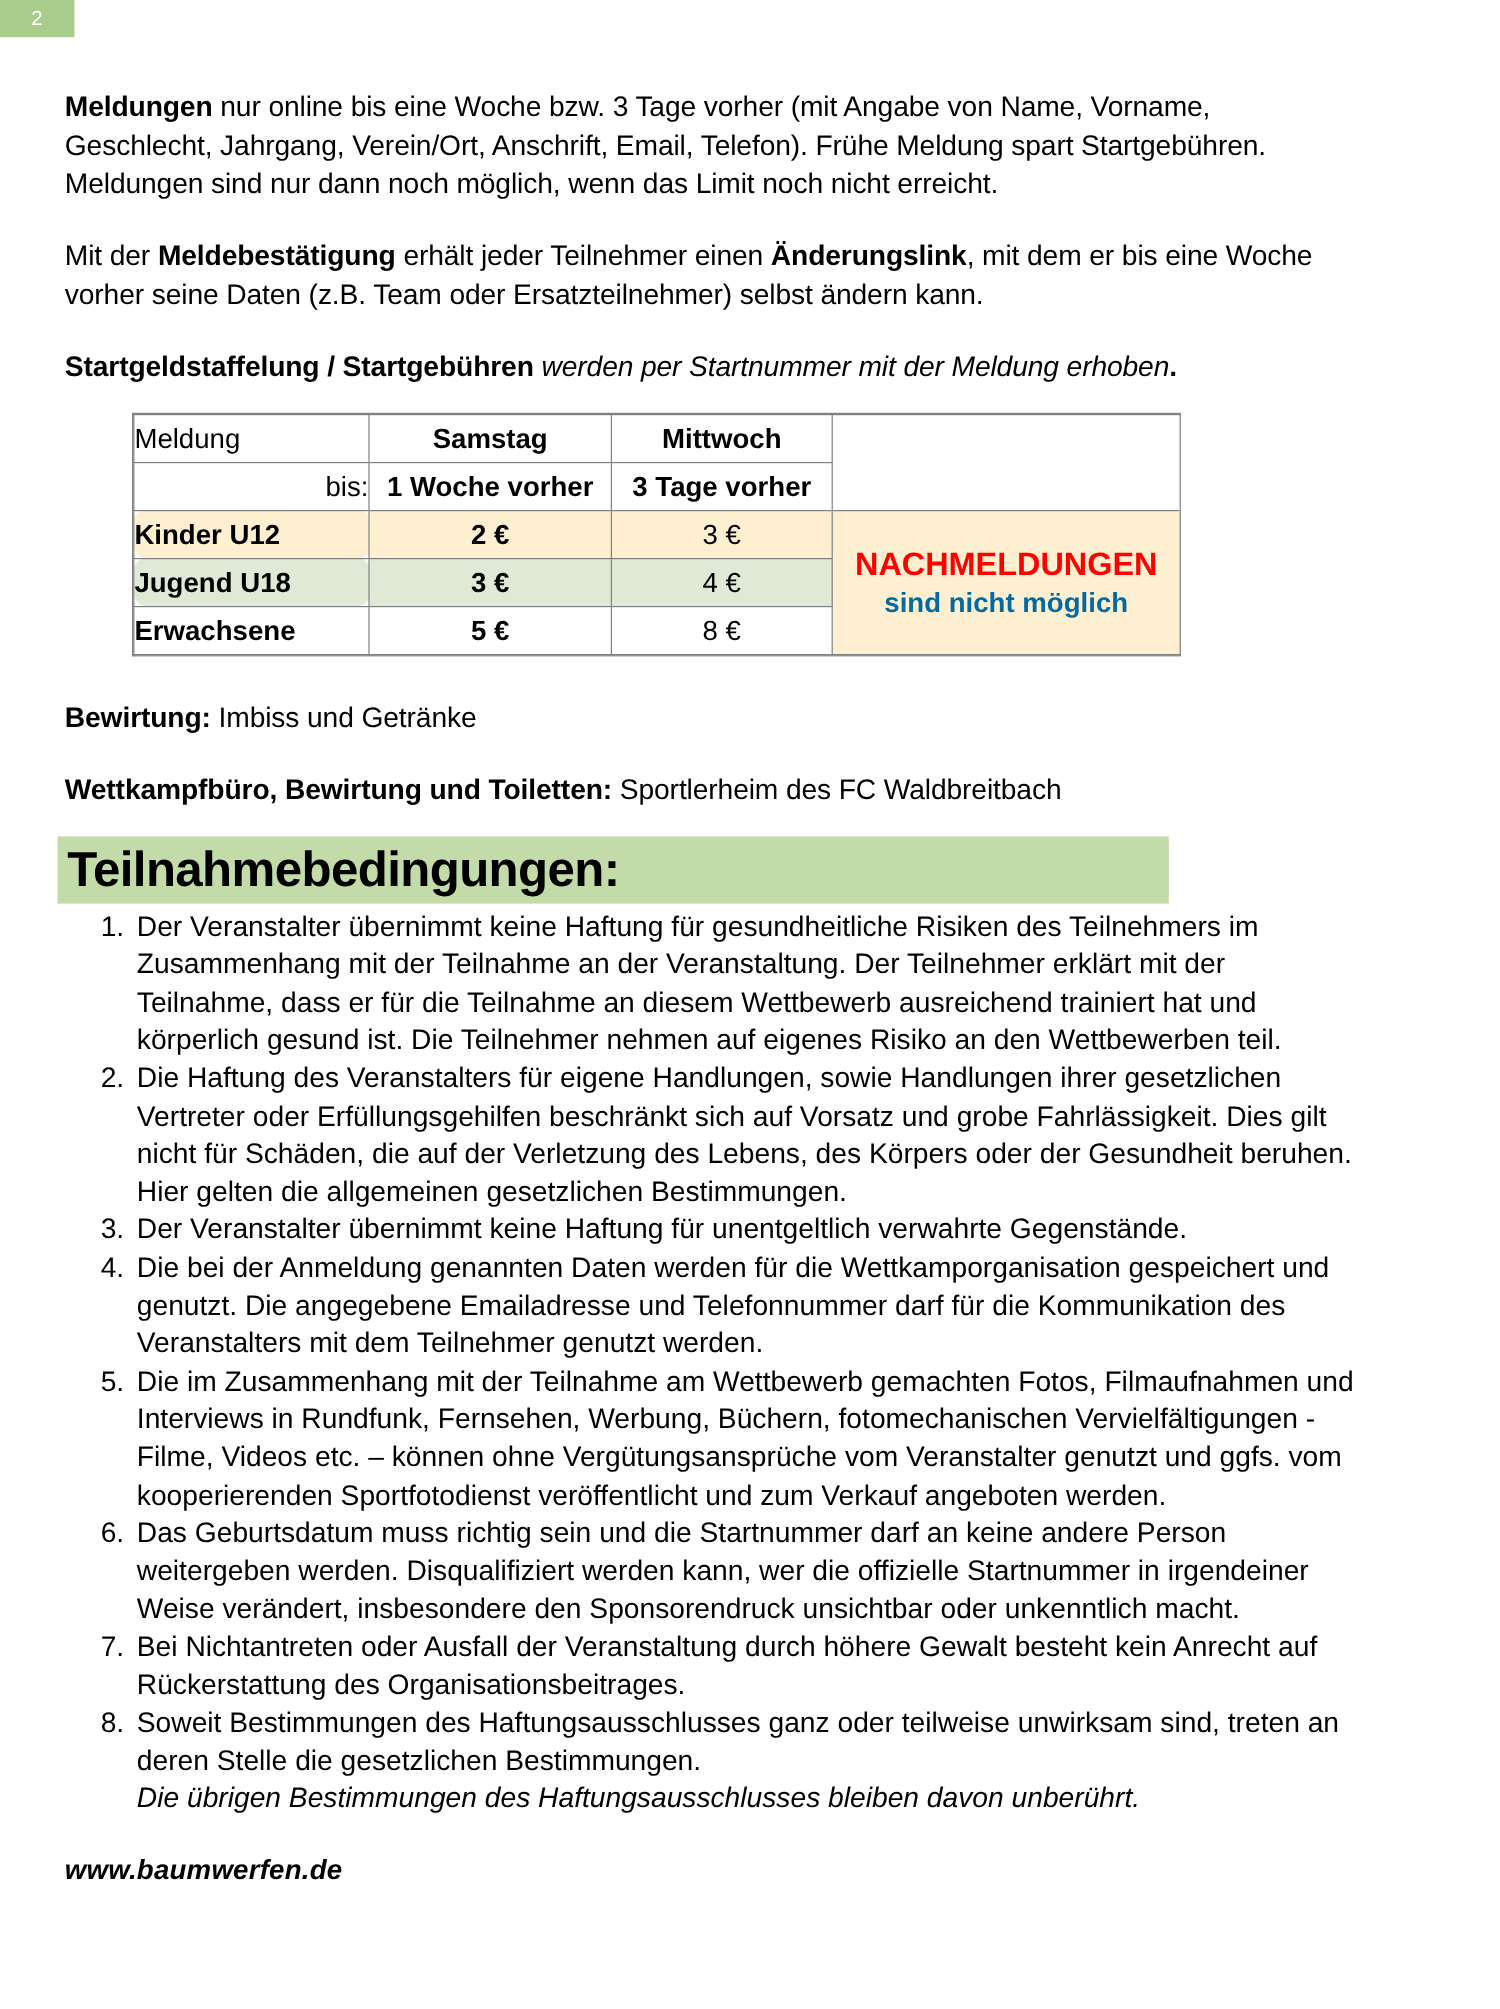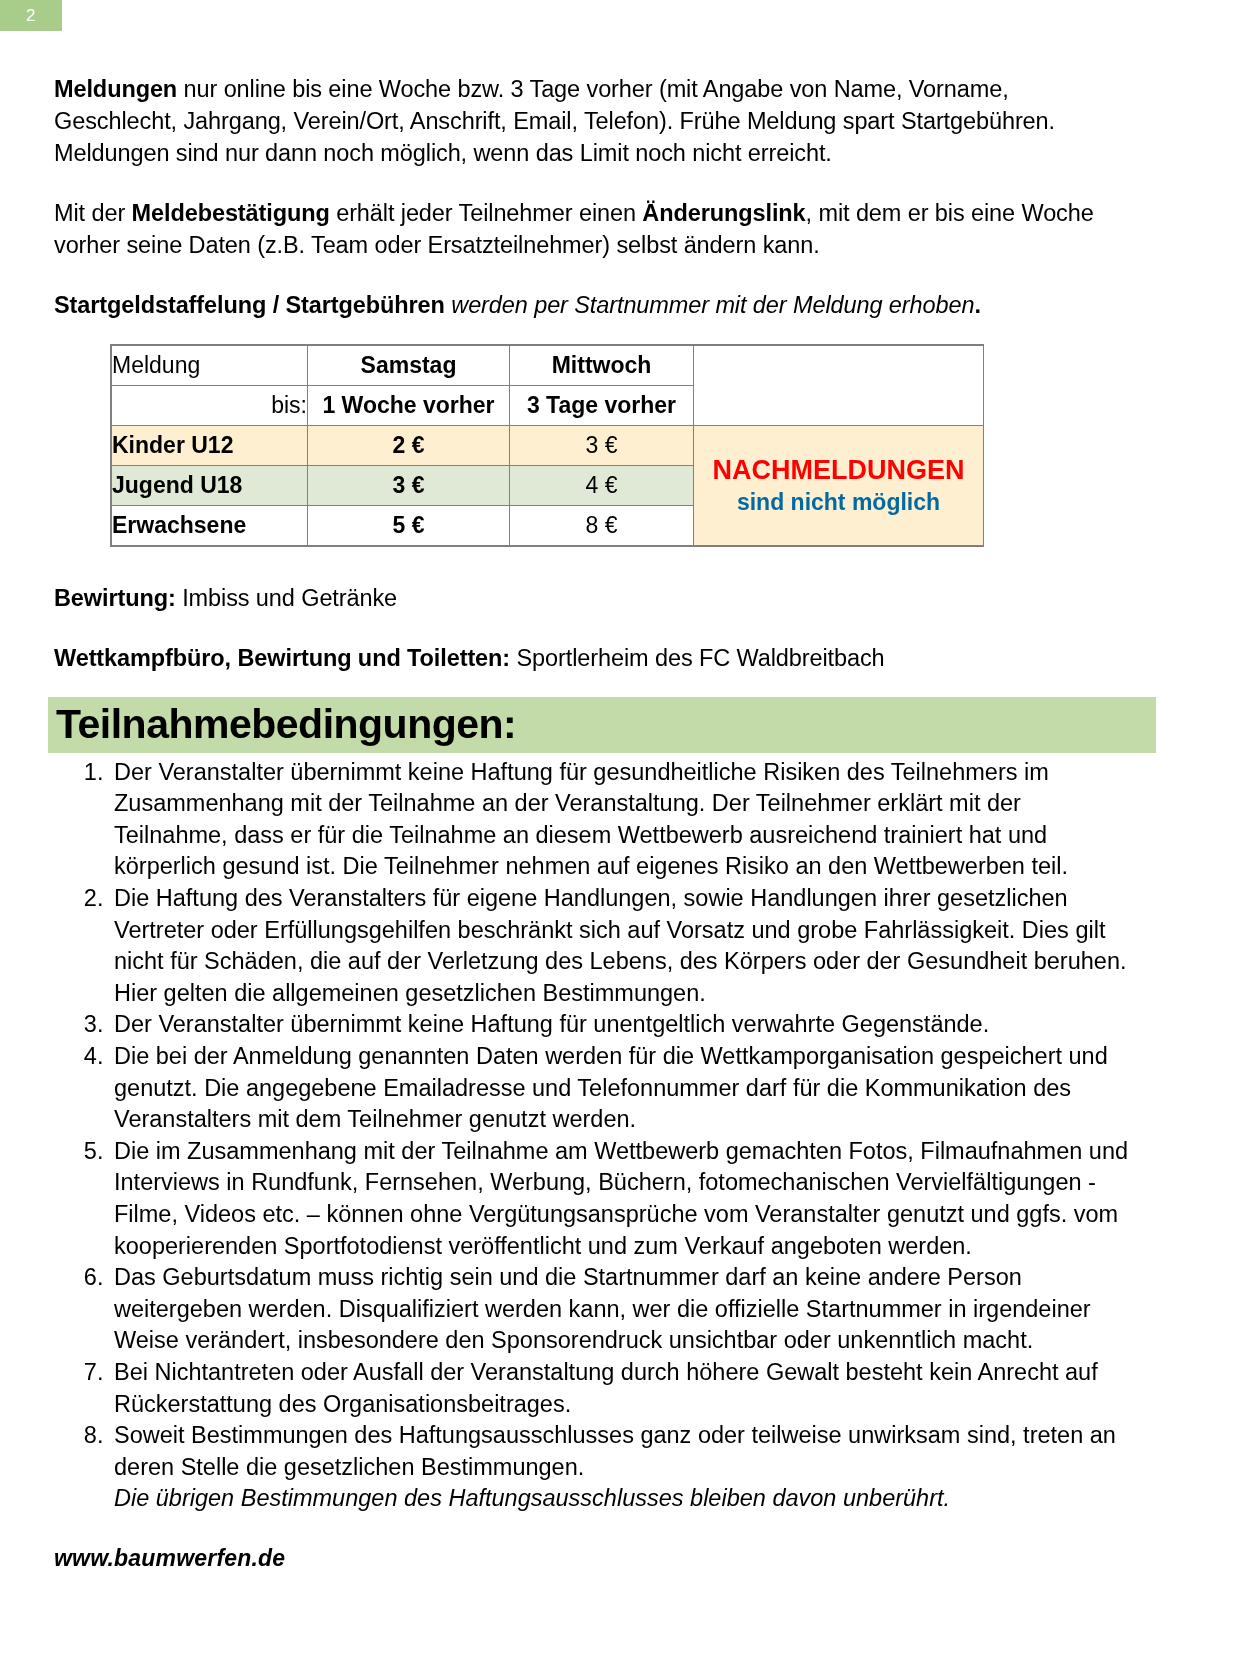--- a/index.html
+++ b/index.html
@@ -93,20 +93,21 @@
   td.hdr-ctr {
     text-align: center;
     font-weight: bold;
     font-size: 23px;
   }
   td.row-lbl {
     text-align: left;
     padding-left: 10px;
     font-weight: bold;
     font-size: 23px;
+    border-radius: 10px;
   }
   td.val {
     text-align: center;
   }
   td.val.bold { font-weight: bold; }
 
   tr.r-kinder td { background: #fdefd0; }
   tr.r-jugend td { background: #dfe9d5; }
   tr.r-erw    td { background: #ffffff; }
 
@@ -133,21 +134,21 @@
   .note-2 {
     color: #0369a1;
     font-weight: bold;
     font-size: 23px;
     white-space: nowrap;
   }
 
   
   .green-bar {
     margin-left: -6px;
-    width: 1108px;
+    width: 926px;
     background: #c3dba8;
     height: 56px;
     display: flex;
     align-items: center;
     padding-left: 8px;
     box-sizing: border-box;
   }
   .green-bar .title {
     font-size: 41px;
     font-weight: bold;

